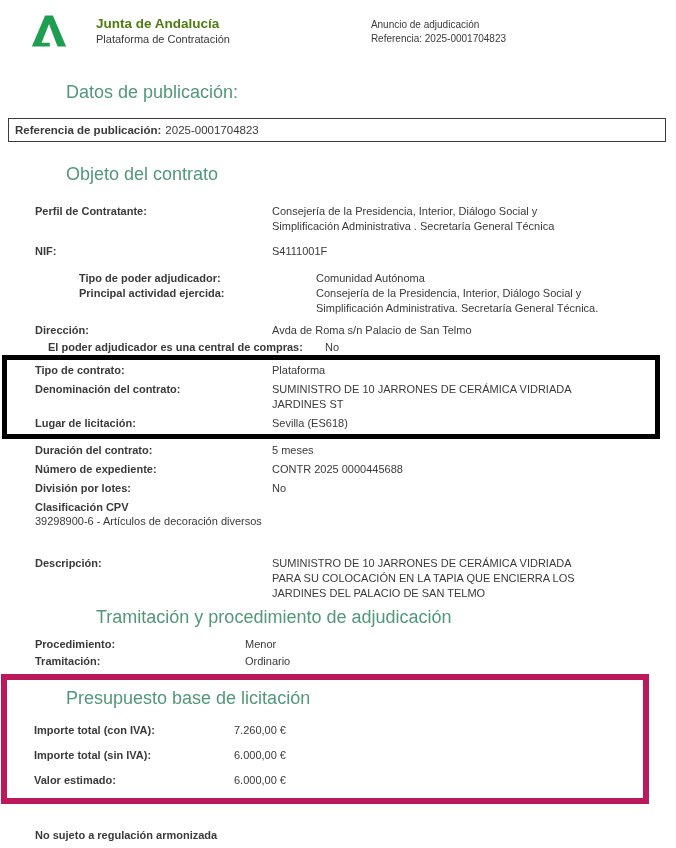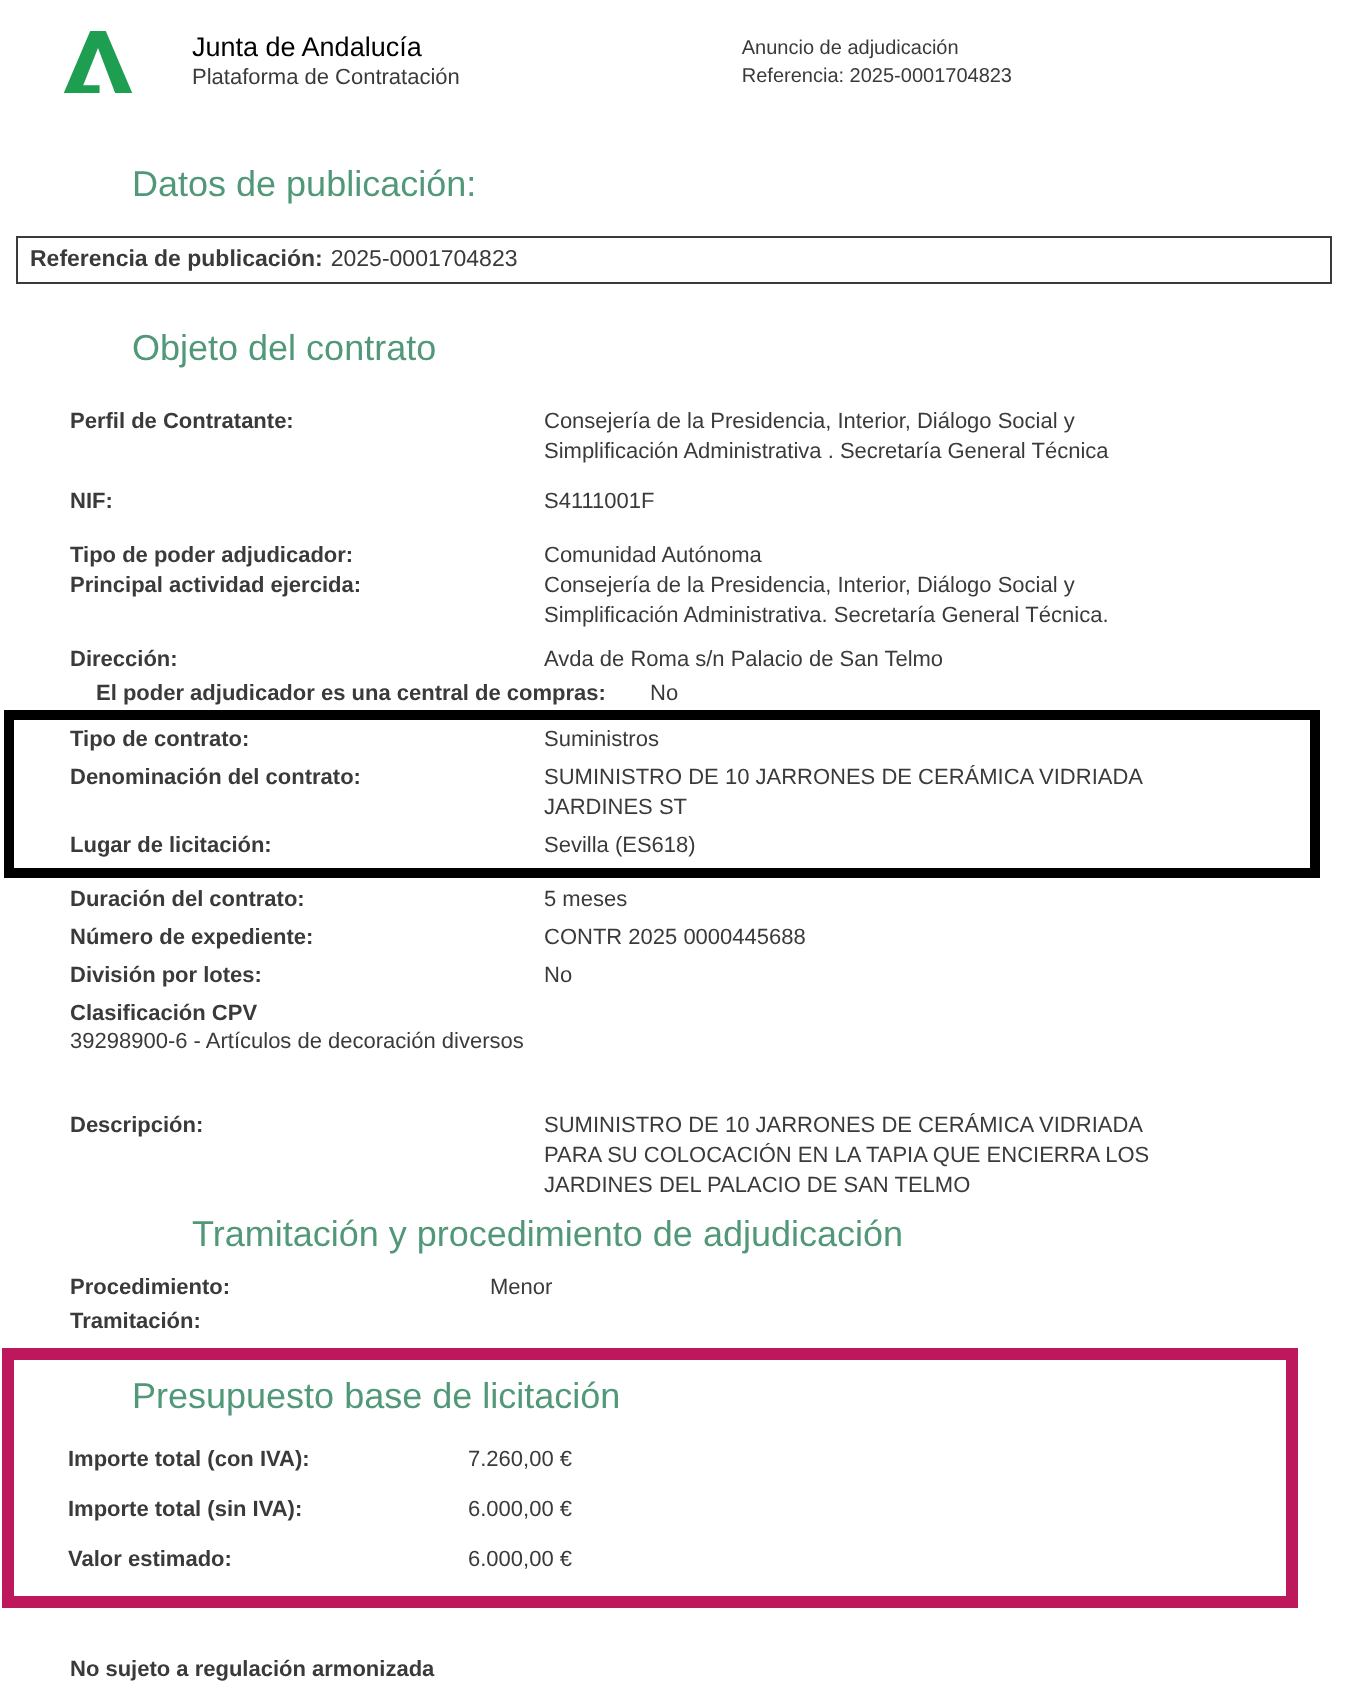--- a/index.html
+++ b/index.html
@@ -14,21 +14,21 @@
     font-size: 11px;
     overflow: hidden;
     padding-top: 8px;
   }
 
   
   .header { display: flex; justify-content: space-between; align-items: flex-start; padding: 2px 10px 0 28px; height: 52px; }
   .header-left { display: flex; align-items: flex-start; gap: 26px; }
   .logo { width: 42px; height: 42px; flex: 0 0 auto; }
   .org-block { padding-top: 6px; }
-  .org-name { font-size: 13.5px; font-weight: normal; color: #000000; line-height: 16px; }
+  .org-name { font-size: 13.5px; font-weight: bold; color: #4d7c0f; line-height: 16px; }
   .org-subtitle { font-size: 11px; color: #3a3a3a; line-height: 14px; }
   .header-right { padding-top: 8px; padding-right: 160px; font-size: 10px; line-height: 14px; color: #3a3a3a; }
 
   
   .section-heading { color: #519878; font-size: 18px; font-weight: 400; padding-left: 18px; line-height: 20px; margin-left: 48px; }
   .h-datos { margin-top: 22px; }
   .h-objeto { margin-top: 22px; }
   .h-tramitacion { margin-top: 6px; padding-left: 48px; }
 
   
@@ -55,21 +55,21 @@
     line-height: 15px;
   }
   .cell-value {
     white-space: pre-line;
     flex: 1 1 auto;
     line-height: 15px;
     padding-right: 20px;
   }
   .row-perfil    { margin-bottom: 10px; }
   .row-nif       { margin-bottom: 12px; }
-  .row-poder     { margin-bottom: 7px; }
+  .row-poder     { margin-bottom: 7px; padding-left: 44px; }
   .row-direccion { margin-bottom: 2px; }
   .row-central .cell-label { width: 325px; flex: 0 0 325px; padding-left: 48px; }
   .row-duracion  { margin-top: 4px; margin-bottom: 4px; }
   .row-expediente{ margin-bottom: 4px; }
   .row-division  { margin-bottom: 4px; }
   .cpv-label { font-weight: bold; padding-left: 35px; line-height: 14px; }
   .cpv-value { padding-left: 35px; line-height: 14px; }
   .row-descripcion { margin-top: 28px; }
 
   
@@ -162,21 +162,21 @@
     </div>
 
     <div class="row row-central">
       <div class="cell-label">El poder adjudicador es una central de compras:</div>
       <div class="cell-value">No</div>
     </div>
 
     <div class="highlight-box-1">
       <div class="row hb1-row">
         <div class="cell-label">Tipo de contrato:</div>
-        <div class="cell-value">Suministros</div>
+        <div class="cell-value">Plataforma</div>
       </div>
       <div class="row hb1-row">
         <div class="cell-label">Denominación del contrato:</div>
         <div class="cell-value">SUMINISTRO DE 10 JARRONES DE CERÁMICA VIDRIADA
 JARDINES ST</div>
       </div>
       <div class="row hb1-row">
         <div class="cell-label">Lugar de licitación:</div>
         <div class="cell-value">Sevilla (ES618)</div>
       </div>
@@ -210,20 +210,21 @@
 
   <div class="section-heading h-tramitacion">Tramitación y procedimiento de adjudicación</div>
 
   <div class="rows-tram">
     <div class="row">
       <div class="cell-label">Procedimiento:</div>
       <div class="cell-value">Menor</div>
     </div>
     <div class="row">
       <div class="cell-label">Tramitación:</div>
+      <div class="cell-value">Ordinario</div>
     </div>
   </div>
 
   <div class="highlight-box-2">
     <div class="section-heading">Presupuesto base de licitación</div>
     <div class="hb2-rows">
       <div class="hb2-row">
         <div class="cell-label">Importe total (con IVA):</div>
         <div class="cell-value">7.260,00 €</div>
       </div>

